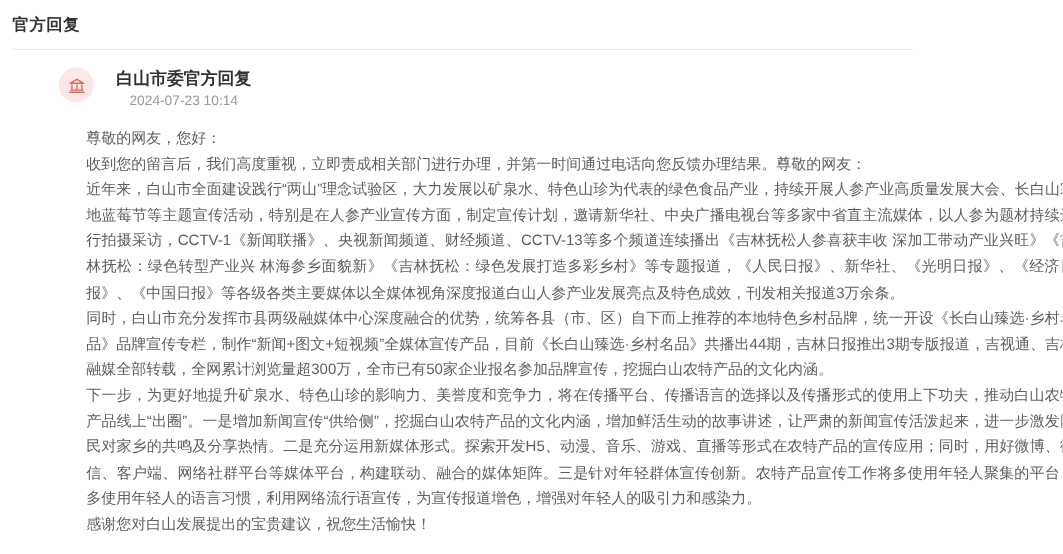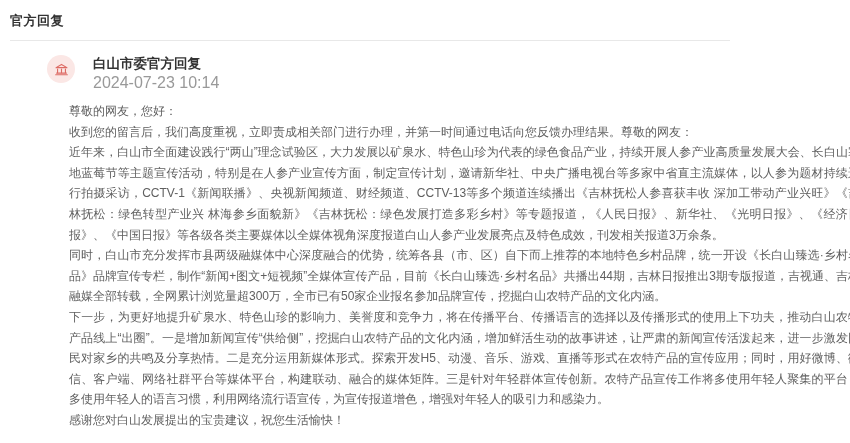--- a/index.html
+++ b/index.html
@@ -25,27 +25,27 @@
 
   .reply { position: relative; padding: 14px 13px 0 47px; }
 
   .reply-header { display: flex; align-items: flex-start; }
   .avatar {
     width: 28px; height: 28px; border-radius: 50%;
     background: #fbe7e5;
     display: flex; align-items: center; justify-content: center;
     flex: 0 0 28px;
   }
-  .reply-meta { margin-left: 18px; padding-top: 1px; }
+  .reply-meta { margin-left: 18px; padding-top: 1px; text-align: center; }
   .author {
     font-size: 13.5px; font-weight: bold; color: #333333;
     line-height: 16px;
   }
   .timestamp {
-    font-size: 16px; color: #999999; margin-top: 4px;
+    font-size: 11px; color: #999999; margin-top: 4px;
     line-height: 13px;
   }
 
   .reply-body {
     margin-top: 12px;
     width: 791px;
     font-size: 12px;
     line-height: 20.6px;
     color: #5f5f5f;
     text-align: justify;

